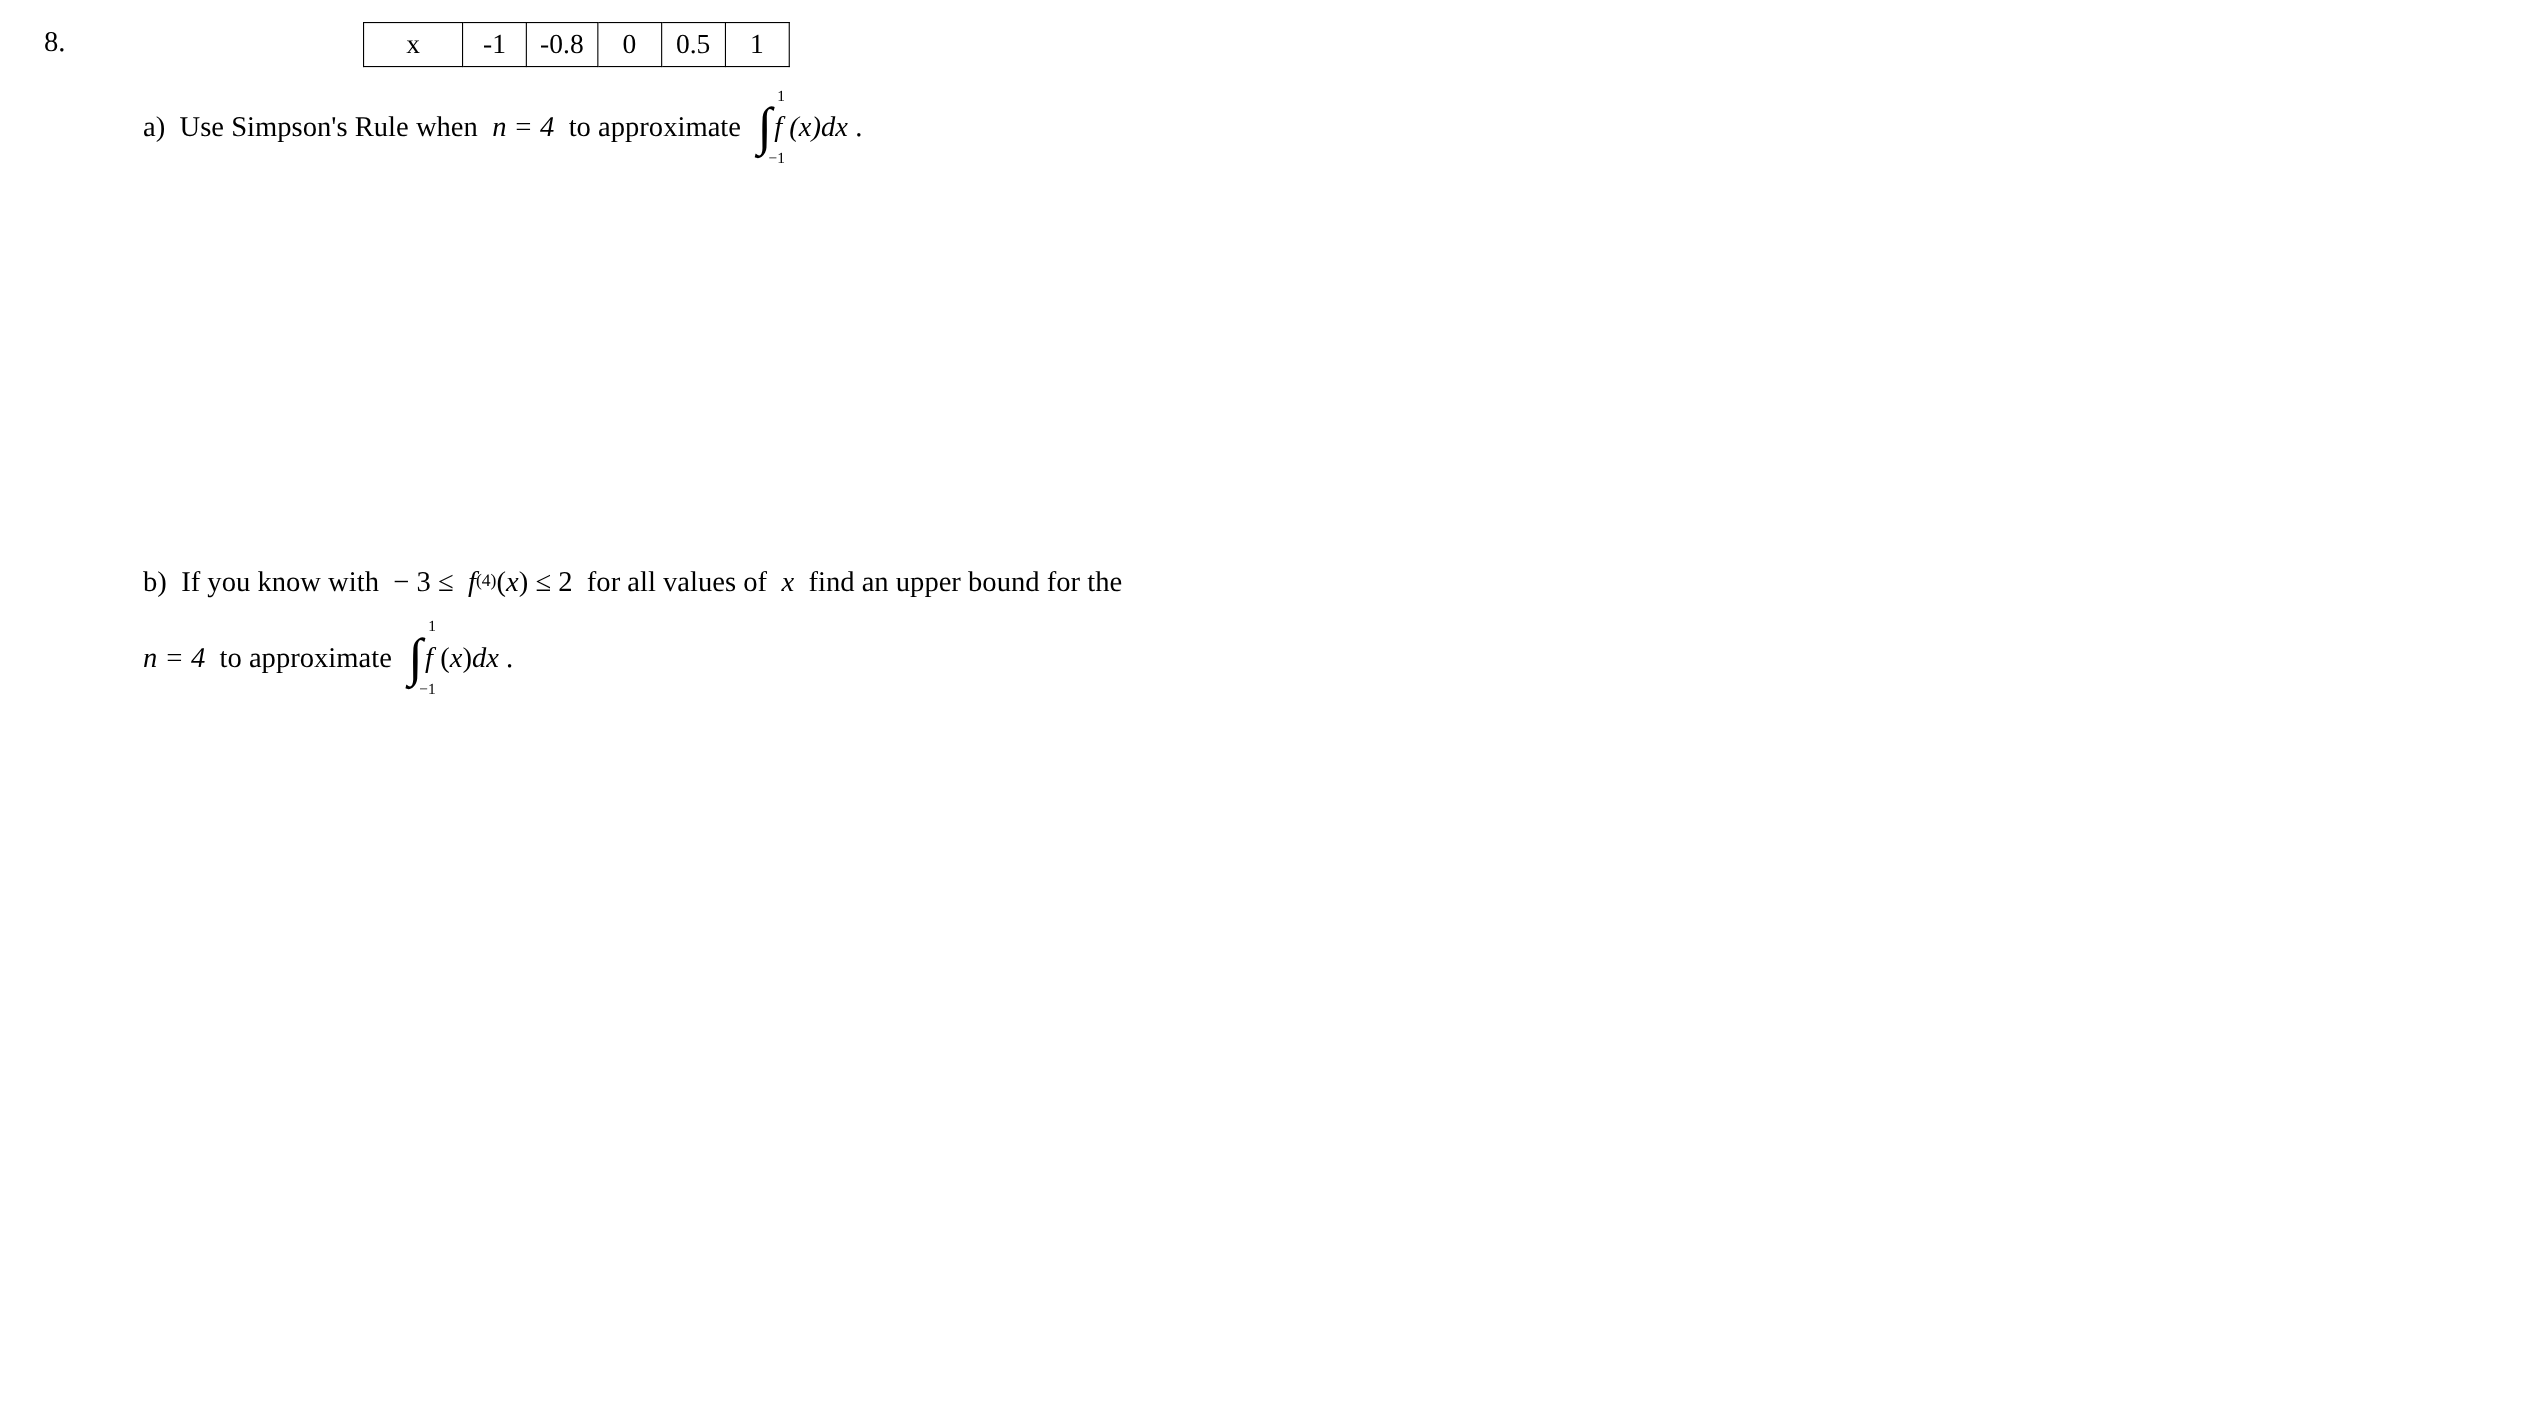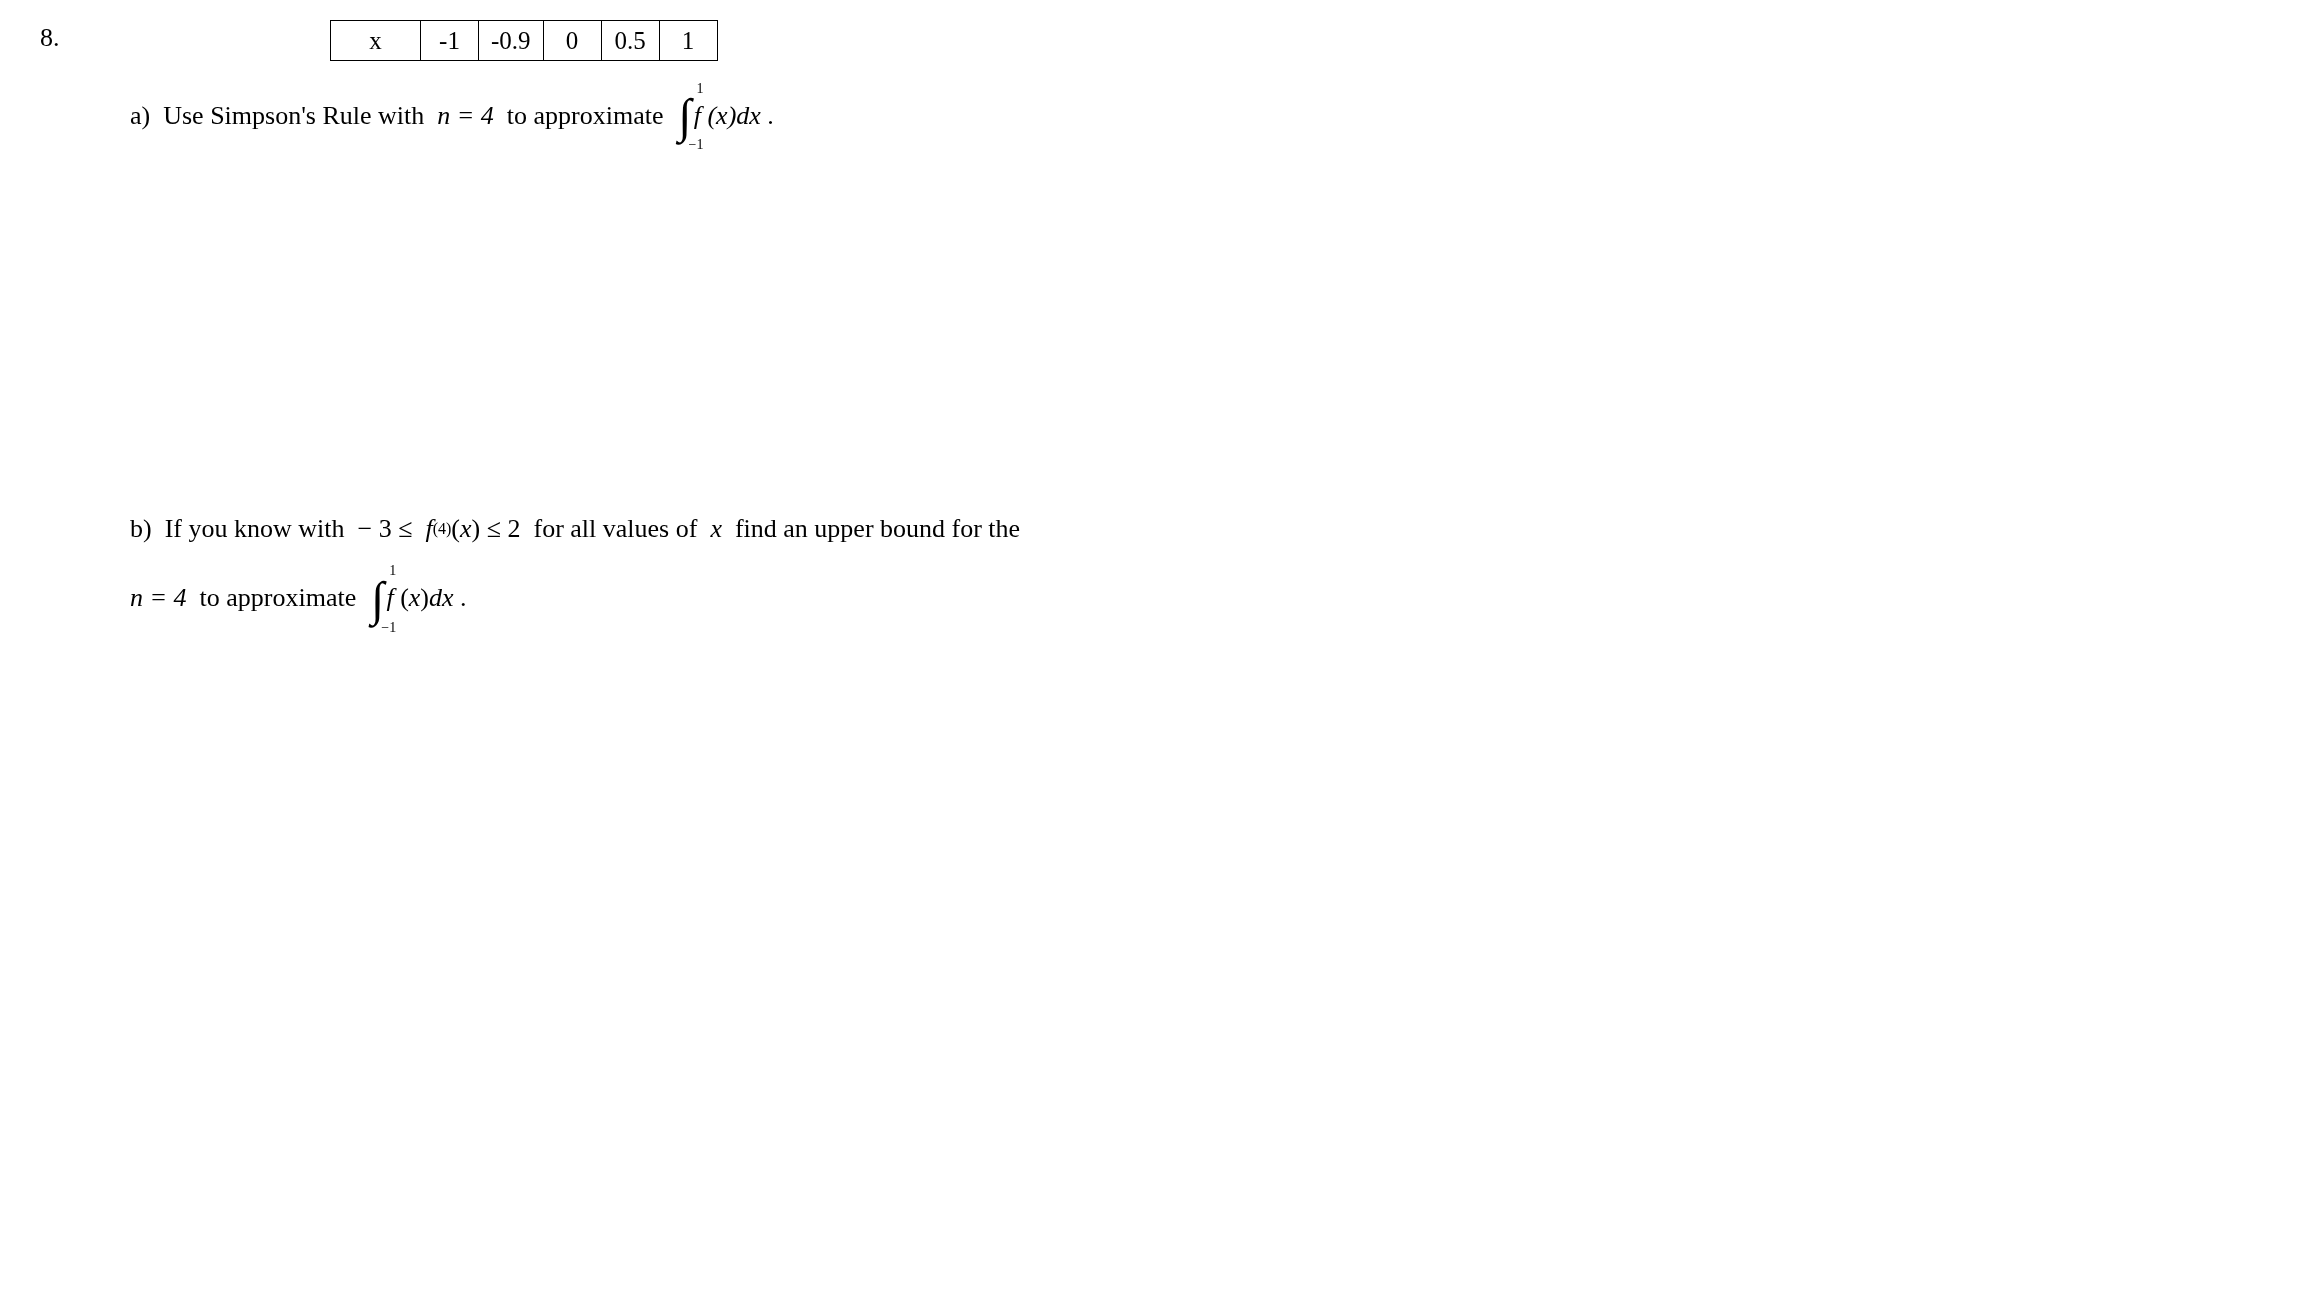--- a/index.html
+++ b/index.html
@@ -105,33 +105,33 @@
   <div class="problem-number">8.</div>
   <div class="problem-content">
 
 
     <div class="table-container">
       <table>
         <tbody>
             <tr>
           <td class="label-cell">x</td>
           <td>-1</td>
-          <td>-0.9</td>
+          <td>-0.8</td>
           <td>0</td>
           <td>0.5</td>
           <td>1</td>
         </tr>
       </tbody>
         </table>
     </div>
 
     <div class="part part-a">
       <div class="part-line">
         <span>a)</span>
-        <span>  Use Simpson's Rule with  </span>
+        <span>  Use Simpson's Rule when  </span>
         <span class="italic">n = 4</span>
         <span>  to approximate  </span>
         <span class="integral">
           <span class="integral-upper">1</span>
           <span class="integral-sign">∫</span>
           <span class="integral-lower">−1</span>
         </span>
         <span class="integrand italic"><span class="italic">f</span> (<span class="italic">x</span>)<span class="italic">dx</span></span>
         <span> .</span>
       </div>

